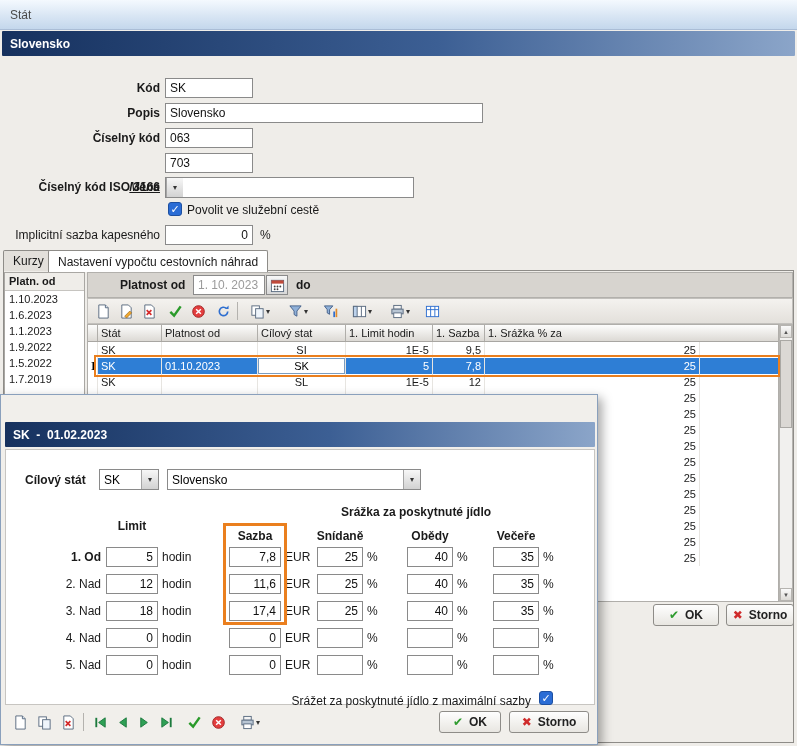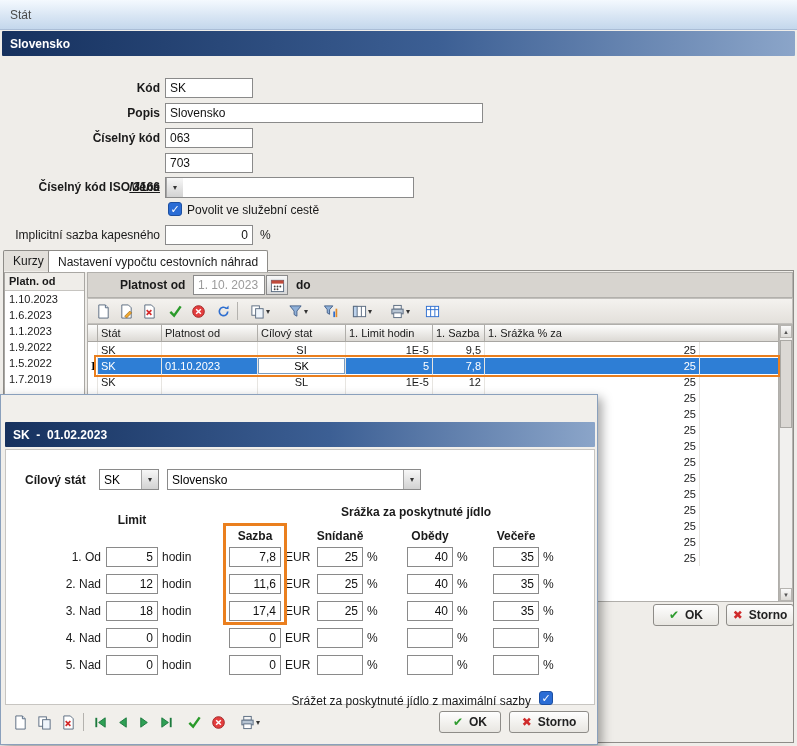--- a/index.html
+++ b/index.html
@@ -436,27 +436,27 @@
       <input value="SK" style="">
       <span class="cbtn">▾</span>
     </div>
     <div class="combo" style="left:166px;top:74px;width:254px;">
       <input value="Slovensko" style="">
       <span class="cbtn">▾</span>
     </div>
 
     <div class="lbl b" style="left:340px;top:110px;">Srážka za poskytnuté jídlo</div>
 
-    <div class="lbl b ctr" style="left:105px;top:118px;width:52px;text-align:center;">Limit</div>
+    <div class="lbl b ctr" style="left:105px;top:124px;width:52px;text-align:center;">Limit</div>
     <div class="lbl b ctr" style="left:228px;top:134px;width:52px;">Sazba</div>
     <div class="lbl b ctr" style="left:313px;top:134px;width:52px;">Snídaně</div>
     <div class="lbl b ctr" style="left:403px;top:134px;width:52px;">Obědy</div>
     <div class="lbl b ctr" style="left:489px;top:134px;width:52px;">Večeře</div>
 
-    <div class="lbl r" style="left:36px;top:155px;width:64px;">1. Od</div>
+    <div class="lbl r" style="left:36px;top:155px;width:64px;font-weight:bold;">1. Od</div>
     <input class="inp num" style="left: 105px; top: 152px; width: 52px;" value="5">
     <div class="lbl" style="left:161px;top:155px;">hodin</div>
     <input class="inp num" style="left: 228px; top: 152px; width: 52px;" value="7,8">
     <div class="lbl" style="left:284px;top:155px;">EUR</div>
     <input class="inp num" style="left: 316px; top: 152px; width: 46px;" value="25">
     <div class="lbl" style="left:366px;top:155px;">%</div>
     <input class="inp num" style="left: 406px; top: 152px; width: 46px;" value="40">
     <div class="lbl" style="left:456px;top:155px;">%</div>
     <input class="inp num" style="left: 492px; top: 152px; width: 46px;" value="35">
     <div class="lbl" style="left:542px;top:155px;">%</div>

